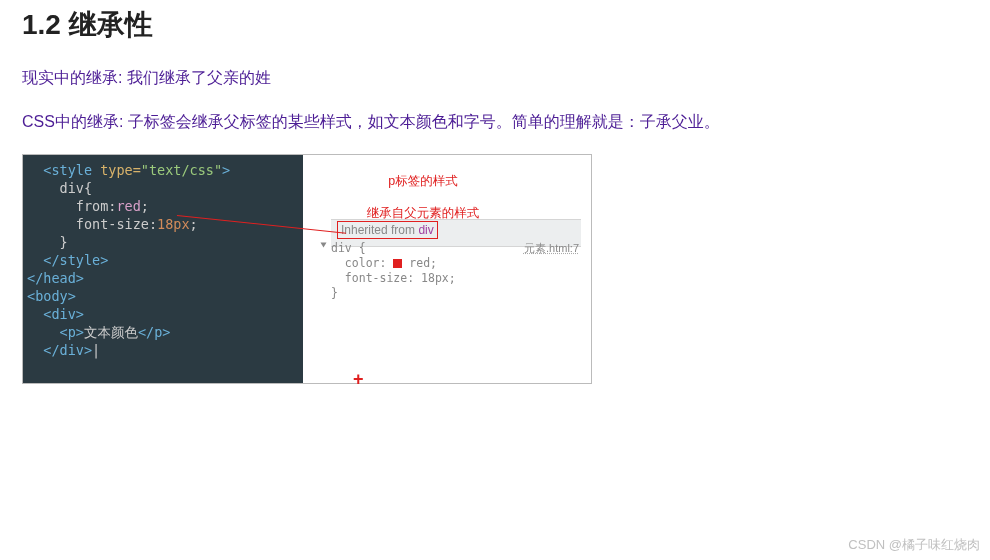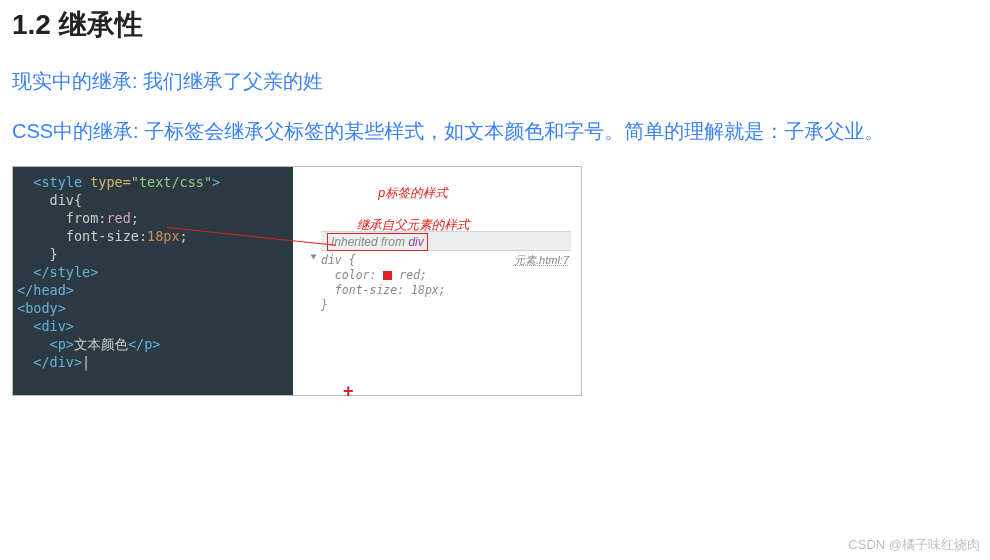--- a/index.html
+++ b/index.html
@@ -8,31 +8,31 @@
     padding: 0;
     width: 990px;
     height: 560px;
     font-family: "Microsoft YaHei", "PingFang SC", sans-serif;
     background: #fff;
     color: #333;
     position: relative;
     overflow: hidden;
   }
   .page {
-    padding: 6px 22px 0 12px;
+    padding: 6px 22px 0 22px;
   }
   h2.title {
     font-size: 28px;
     font-weight: 700;
     color: #222;
     margin: 0 0 22px 0;
   }
   p.para {
-    font-size: 20px;
-    color: #3b82f6;
+    font-size: 16px;
+    color: #4c1d95;
     margin: 0 0 20px 0;
     line-height: 1.5;
   }
   .figure {
     border: 1px solid #bbb;
     width: 570px;
     height: 230px;
     position: relative;
     margin: 0 0 12px 0;
     background: #fff;
@@ -55,33 +55,32 @@
   .prop   { color: #ccc; }
   .val    { color: #d8a0c8; }
   .num    { color: #d28b5a; }
   .plain  { color: #ccc; }
 
   .dev-panel {
     position: absolute;
     left: 280px; top: 0;
     right: 0; height: 228px;
     background: #fff;
-    font-style: italic;
   }
   .anno {
     position: absolute;
     color: #e02020;
     font-size: 12.5px;
     font-family: "Microsoft YaHei", sans-serif;
     text-align: center;
   }
   .inherit-row {
     position: absolute;
     left: 28px; top: 64px; right: 10px;
-    height: 20px;
+    height: 28px;
     background: #eceeef;
     border-top: 1px solid #d5d5d5;
     border-bottom: 1px solid #d5d5d5;
     font-size: 12px;
     color: #888;
     padding-left: 6px;
     line-height: 20px;
   }
   .inherit-row .box {
     display: inline-block;

